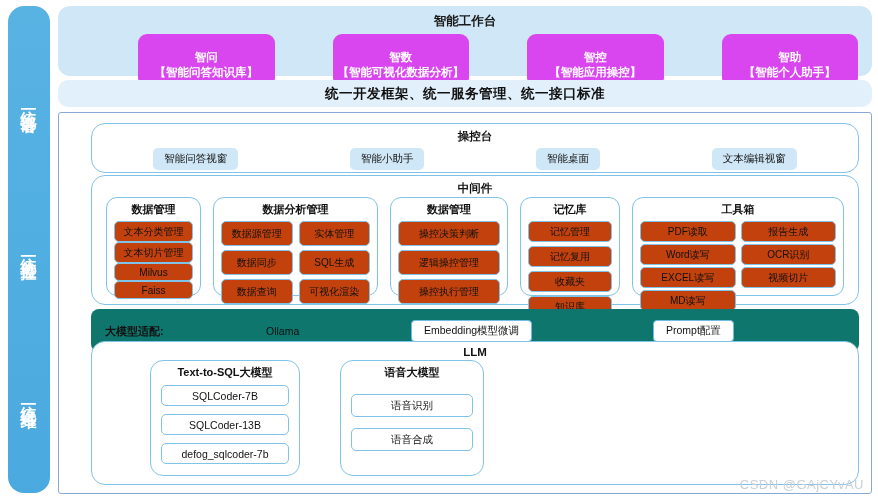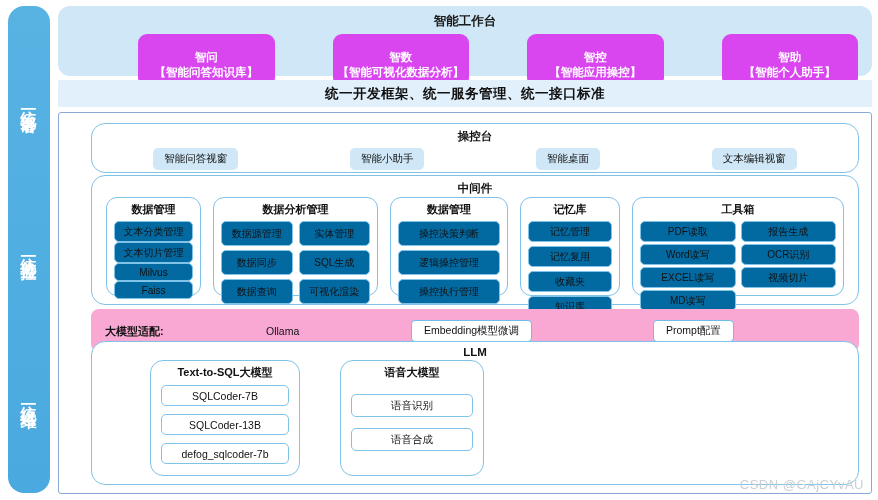--- a/index.html
+++ b/index.html
@@ -45,21 +45,21 @@
     color:#ffffff;font-weight:bold;font-size:11.5px;line-height:15px;
     box-sizing:border-box;
     margin-left:36px;
   }
   .app-card .l1{display:block;}
   .app-card .l2{display:block;}
 
   
   .std-band{
     position:absolute;left:58px;top:80px;right:6px;height:27px;
-    background:#e2f0fb;border-radius:1px;
+    background:#e2f0fb;border-radius:10px;
     display:flex;align-items:center;justify-content:center;
     font-size:13.5px;font-weight:bold;color:#111;letter-spacing:.5px;
   }
 
   
   .midplat{
     position:absolute;left:58px;top:112px;right:6px;bottom:6px;
     border:1px solid #8aa9d6;border-radius:3px;background:#fff;
   }
   .midplat-label{
@@ -101,38 +101,38 @@
     position:relative;padding:4px 7px 6px 7px;box-sizing:border-box;
     display:flex;flex-direction:column;
   }
   .mwbox > .bt{
     text-align:center;font-size:11px;font-weight:bold;color:#111;
     margin-bottom:4px;
   }
   .cellcol{display:flex;flex-direction:column;gap:0px;flex:1;}
   .cellcol.gapped{gap:4px;}
   .cell{
-    border:1px solid #7fc3e8;border-radius:5px;background:#0369a1;
+    border:1px solid #7fc3e8;border-radius:5px;background:#c2410c;
     font-size:10px;color:#111;text-align:center;padding:2.5px 4px;
     white-space:nowrap;box-sizing:border-box;
   }
   .cell.tall{padding:4.5px 4px;}
   .grid2{display:grid;grid-template-columns:1fr 1fr;gap:4px 6px;flex:1;align-content:start;}
   .grid2.tight{gap:2px 5px;}
 
   .w-datamgmt{flex:0 0 95px;}
   .w-dataan{flex:0 0 165px;}
   .w-opmgmt{flex:0 0 118px;}
   .w-memory{flex:0 0 100px;}
   .w-toolbox{flex:1;}
 
   
   .adapt{
     position:absolute;left:32px;top:196px;right:12px;height:43px;
-    background:#f9a8d4;border-radius:8px;
+    background:#0f766e;border-radius:8px;
   }
   .adapt-label{
     position:absolute;left:14px;top:50%;transform:translateY(-50%);
     font-size:11px;font-weight:bold;color:#111;
   }
   .adapt-plain{
     position:absolute;left:175px;top:50%;transform:translateY(-50%);
     font-size:10.5px;color:#111;
   }
   .adapt-box{

